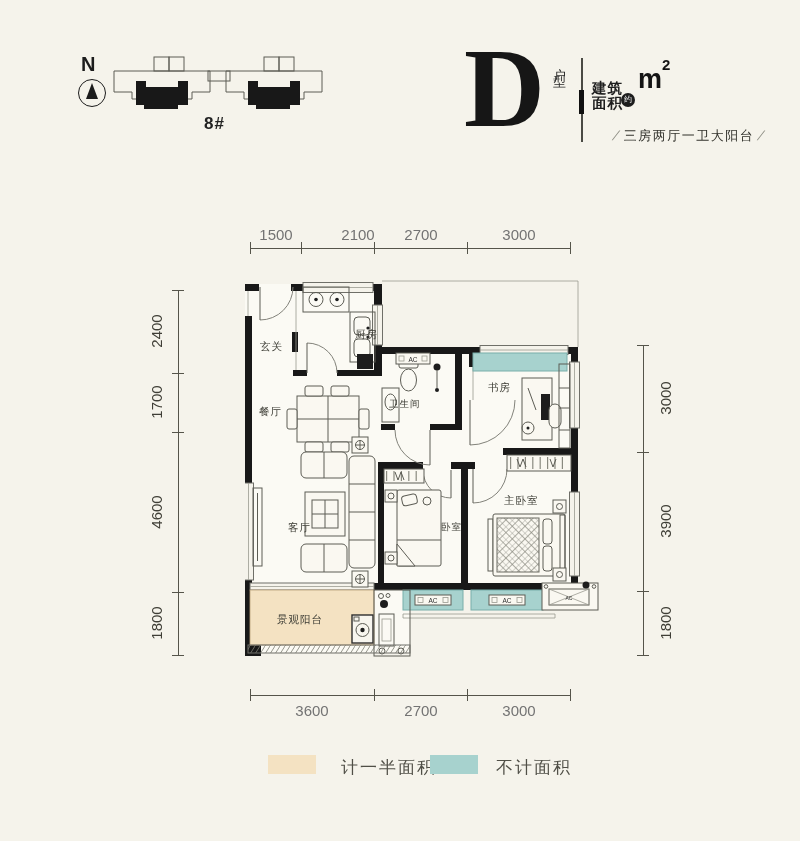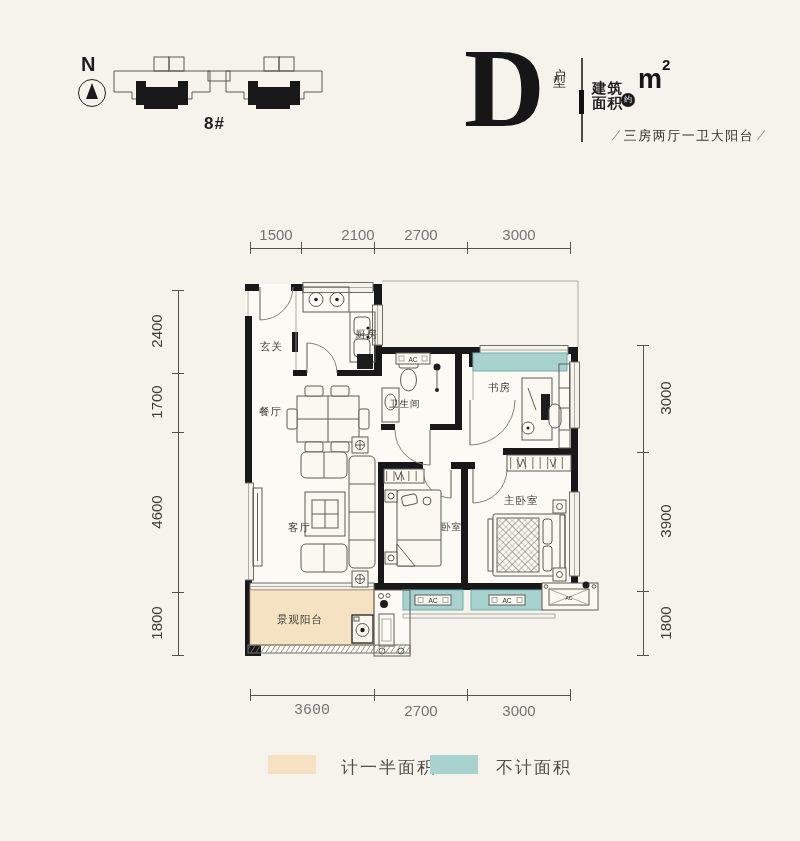--- a/index.html
+++ b/index.html
@@ -133,21 +133,21 @@
   <div class="tkh" style="left:637px;top:655px;"></div>
   <span class="dimv" style="left:665px;top:398px;">3000</span>
   <span class="dimv" style="left:665px;top:521px;">3900</span>
   <span class="dimv" style="left:665px;top:623px;">1800</span>
 
   <div class="dline" style="left:250px;top:695px;width:320px;height:1px;"></div>
   <div class="tkv" style="left:250px;top:689px;"></div>
   <div class="tkv" style="left:374px;top:689px;"></div>
   <div class="tkv" style="left:467px;top:689px;"></div>
   <div class="tkv" style="left:570px;top:689px;"></div>
-  <span class="dimh" style="left:312px;top:702px;font-family:Liberation Mono, monospace;">3600</span>
+  <span class="dimh" style="left:312px;top:702px;">3600</span>
   <span class="dimh" style="left:421px;top:702px;">2700</span>
   <span class="dimh" style="left:519px;top:702px;">3000</span>
 
   <div class="plan">
     <svg width="355" height="385" viewBox="0 0 355 385">
       <defs>
         <pattern id="diam" width="9" height="9" patternUnits="userSpaceOnUse" patternTransform="rotate(45)">
           <path d="M0 0 H9 M0 4.5 H9 M0 0 V9 M4.5 0 V9" stroke="#8a8a80" stroke-width=".7" fill="none"></path>
         </pattern>
         <pattern id="hatch" width="5" height="8" patternUnits="userSpaceOnUse">

